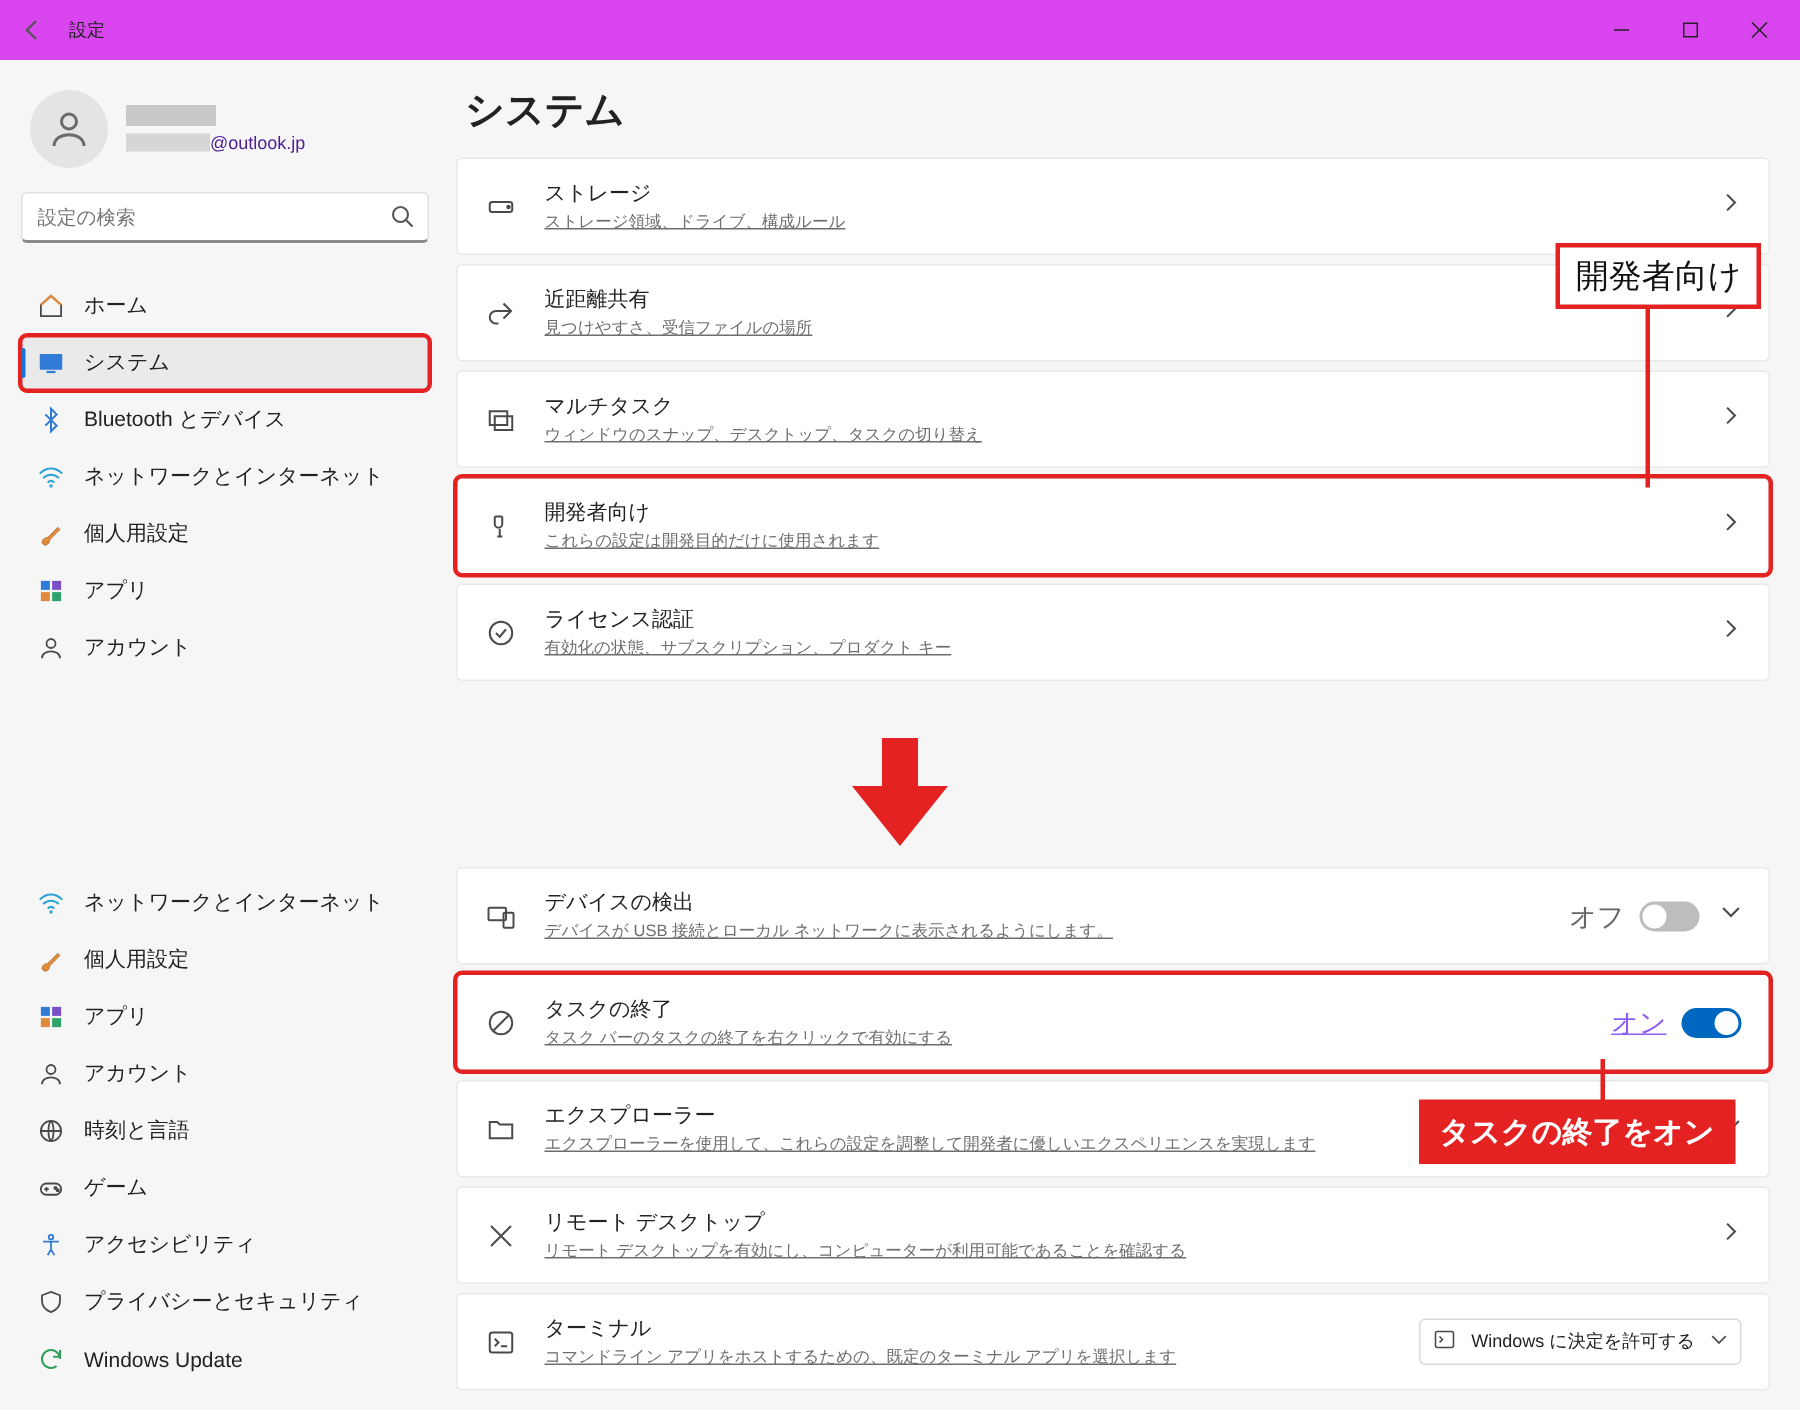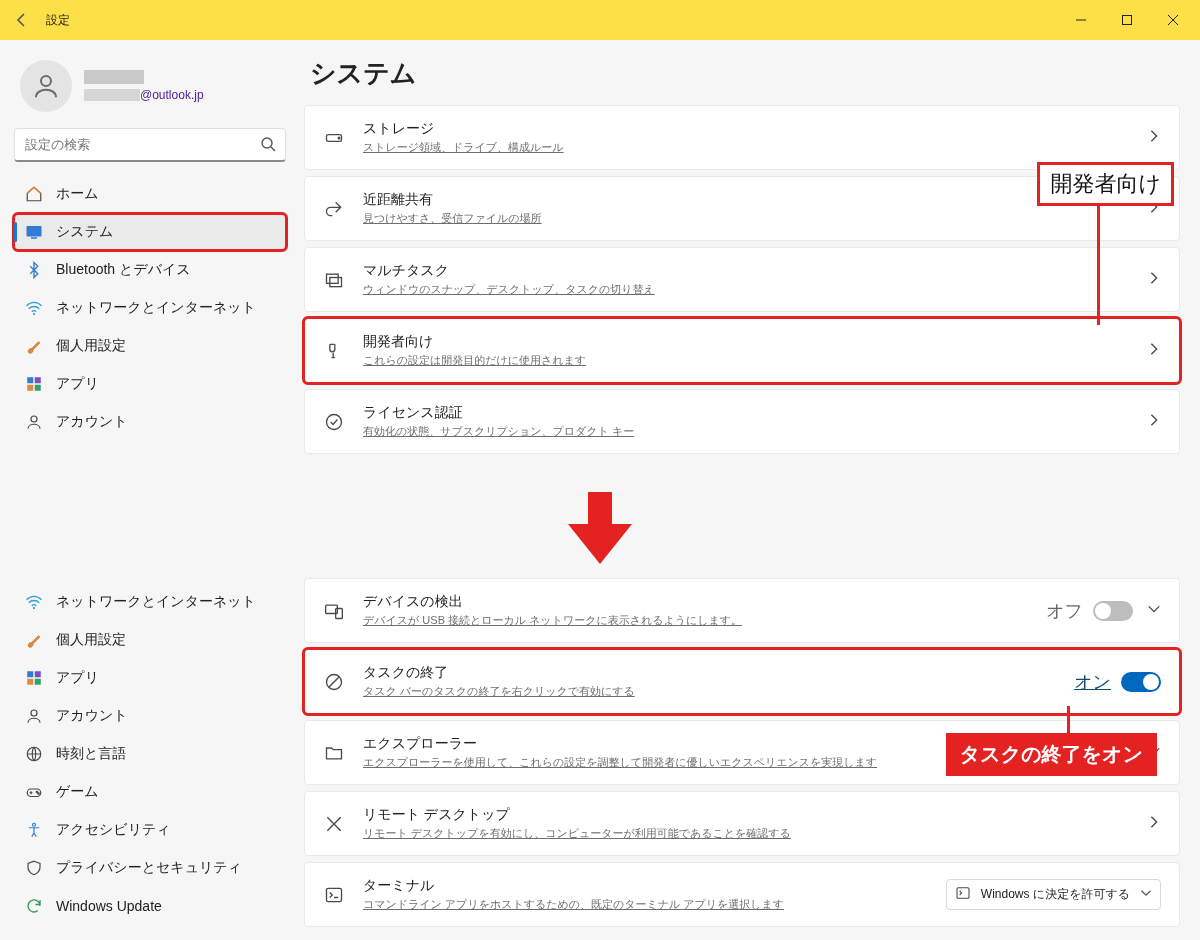--- a/index.html
+++ b/index.html
@@ -1,31 +1,31 @@
 <!DOCTYPE html>
 <html><head>
 <meta charset="utf-8">
 <style>
   * { box-sizing: border-box; margin: 0; padding: 0; }
   body { font-family: "Yu Gothic UI", "Segoe UI", Meiryo, sans-serif; background:#f6f6f6; width:1200px; }
   .window { background:#f6f6f6; }
-  .titlebar { height:40px; display:flex; align-items:center; padding:0 4px; background:#fde047; }
+  .titlebar { height:40px; display:flex; align-items:center; padding:0 4px; background:#d946ef; }
   .back-btn { width:36px; height:36px; display:flex; align-items:center; justify-content:center; color:#555; border-radius:4px; }
   .apptitle { font-size:12px; color:#222; margin-left:6px; }
   .win-controls { margin-left:auto; display:flex; }
   .win-btn { width:46px; height:40px; display:flex; align-items:center; justify-content:center; color:#222; }
   .content { display:flex; padding:0 0 10px 0; }
   .sidebar { width:300px; padding:10px 14px 14px 14px; }
   .account { display:flex; align-items:center; gap:12px; padding:10px 6px 16px 6px; }
   .avatar { width:52px; height:52px; border-radius:50%; background:#e4e4e4; display:flex; align-items:center; justify-content:center; color:#6b6b6b; }
   .acc-name { width:60px; height:14px; background:#c9c9c9; margin-bottom:4px; }
   .acc-email-line { display:flex; align-items:center; }
   .acc-email-mask { width:56px; height:12px; background:#d6d6d6; display:inline-block; }
   .acc-email-suffix { font-size:12px; color:#4c1d95; }
-  .search { position:relative; margin-bottom:14px; }
+  .search { position:relative; margin-bottom:24px; }
   .search input { width:100%; height:34px; border:1px solid #e0e0e0; border-bottom:2px solid #8a8a8a; background:#fff; border-radius:4px; padding:0 34px 0 10px; font-size:13px; outline:none; }
   .search .sicon { position:absolute; right:10px; top:8px; color:#555; }
   .nav { display:flex; flex-direction:column; gap:2px;justify-content:flex-end; }
   .nav-item { display:flex; align-items:center; gap:12px; height:36px; padding:0 10px; border-radius:4px; font-size:14px; color:#222; position:relative; }
   .nav-item.active { background:#eaeaea; }
   .nav-item.active::before { content:""; position:absolute; left:0; top:8px; bottom:8px; width:3px; background:#1976d2; border-radius:3px; }
   .nav-icon { width:20px; height:20px; display:flex; align-items:center; justify-content:center; }
   .main { flex:1; padding:10px 20px 12px 4px; position:relative; }
   .page-title { font-size:26px; font-weight:600; color:#222; margin:6px 0 14px 6px; }
   .card { background:#fff; border:1px solid #e9e9e9; border-radius:4px; display:flex; align-items:center; padding:14px 18px; margin-bottom:6px; position:relative; }
@@ -36,21 +36,21 @@
   .card .chev { color:#4a4a4a; margin-left:8px; }
   .red-outline { outline:3px solid #e42222; outline-offset:-1px; }
   .callout-label { position:absolute; background:#fff; border:3px solid #e42222; font-size:22px; color:#111; padding:4px 10px; }
   .callout-line { position:absolute; background:#e42222; }
   .arrow-row { display:flex; justify-content:center; align-items:center; padding:6px 0 6px 0; }
   .bigarrow { width:82px; height:80px; fill:#e42222; }
   .lower { display:flex; padding:4px 0 0 0; }
   .sidebar2 { width:300px; padding:6px 14px 14px 14px; }
   .main2 { flex:1; padding:0 20px 0 4px; position:relative; }
   .state-label { font-size:18px; color:#666; margin-right:10px; }
-  .state-label.on { color:#0c4a6e;text-decoration:underline; }
+  .state-label.on { color:#8b5cf6;text-decoration:underline; }
   .toggle { width:40px; height:20px; border-radius:10px; position:relative; display:inline-block; }
   .toggle.off { background:#bdbdbd; }
   .toggle.off::after { content:""; position:absolute; left:2px; top:2px; width:16px; height:16px; border-radius:50%; background:#fff; }
   .toggle.on { background:#0067c0; }
   .toggle.on::after { content:""; position:absolute; right:2px; top:2px; width:16px; height:16px; border-radius:50%; background:#fff; }
   .dropdown-btn { background:#fff; border:1px solid #d9d9d9; border-radius:4px; padding:6px 30px 6px 34px; font-size:12px; color:#222; position:relative; display:flex; align-items:center; gap:8px; }
   .dropdown-btn .ddicon { position:absolute; left:8px; }
   .dropdown-btn .ddchev { position:absolute; right:8px; color:#555; }
   .red-fill-label { position:absolute; background:#e42222; color:#fff; font-size:20px; font-weight:600; padding:8px 14px; }
 </style>

